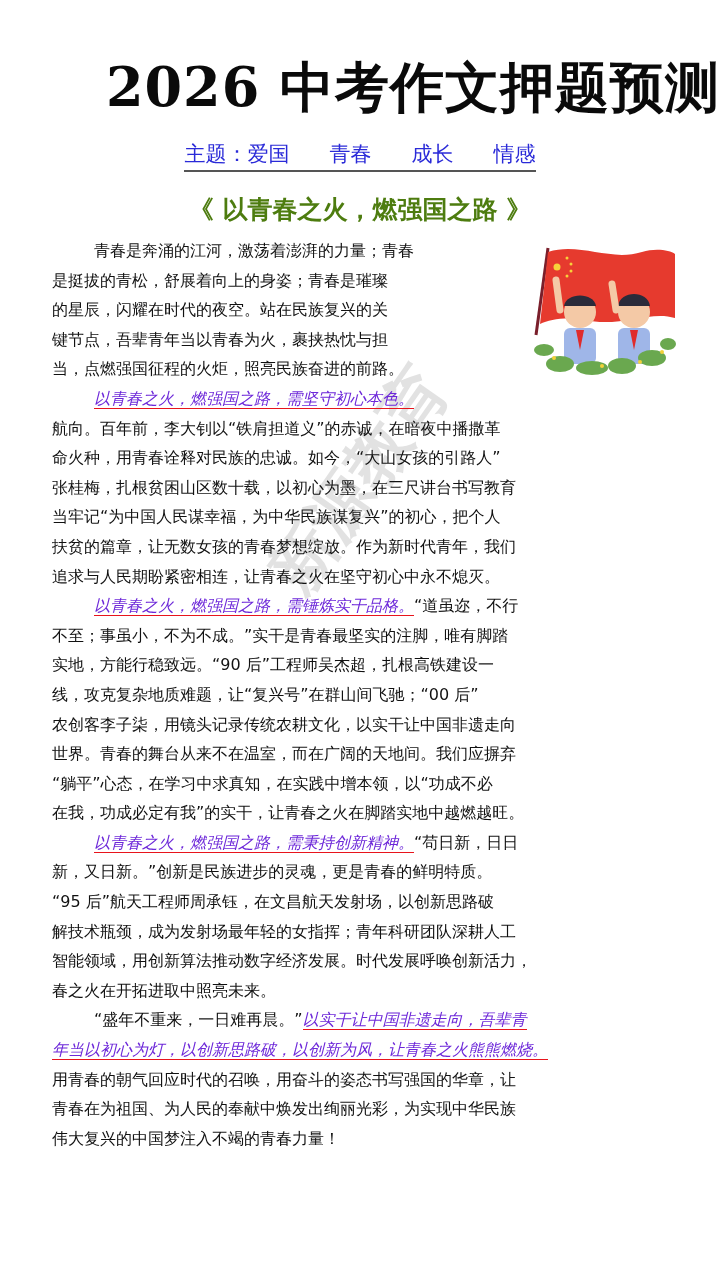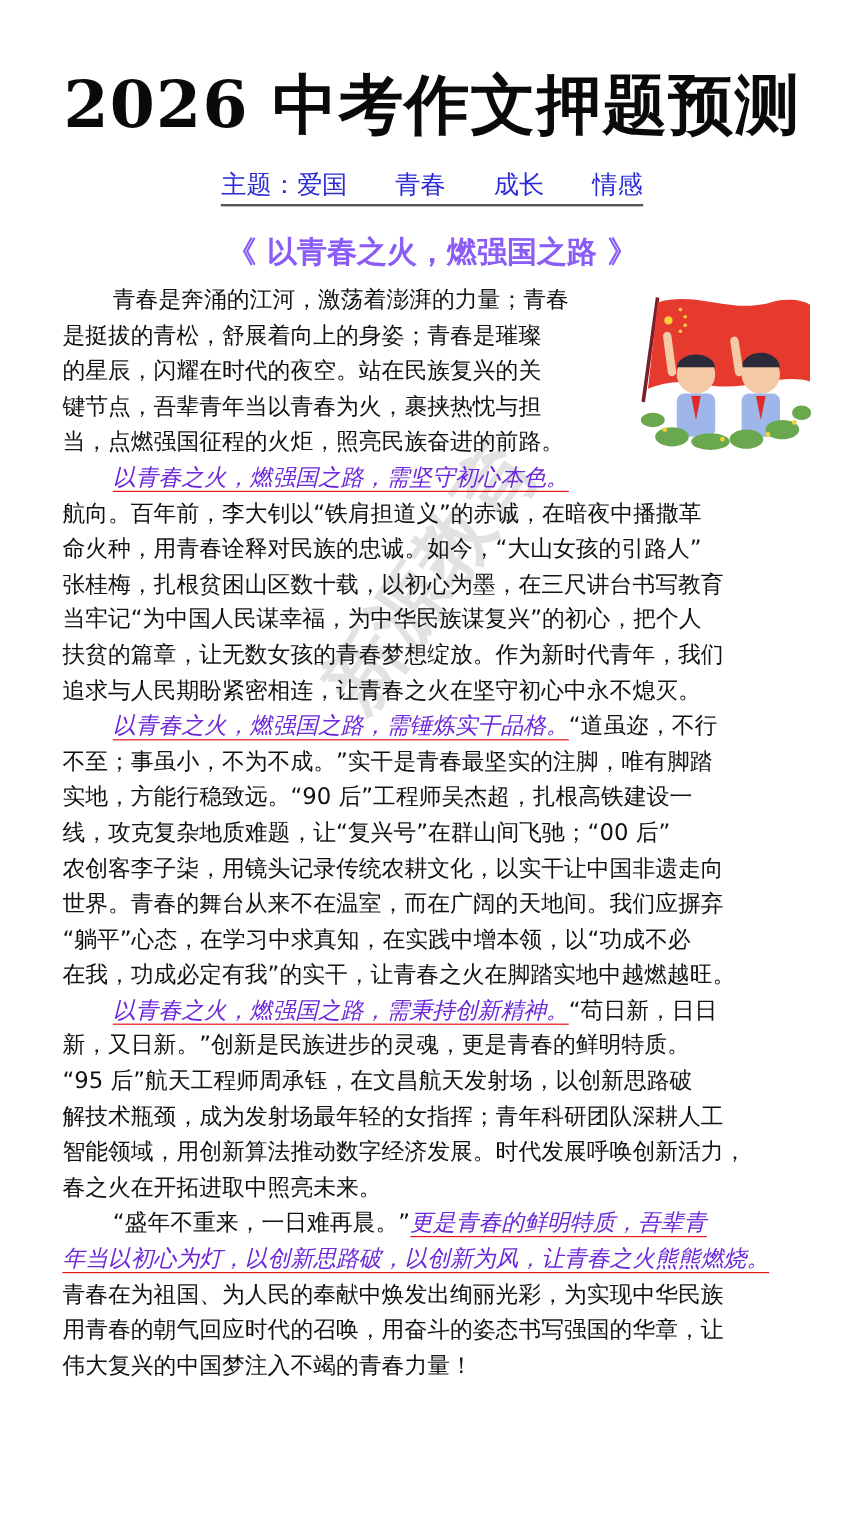--- a/index.html
+++ b/index.html
@@ -1,28 +1,28 @@
 <!DOCTYPE html>
 <html><head>
 <meta charset="utf-8">
 <style>
   html, body { margin: 0; padding: 0; background: #ffffff; }
   body { width: 720px; height: 1280px; position: relative; overflow: hidden;
          font-family: "DejaVu Sans", "Liberation Sans", sans-serif; color: #111; }
-  .title { position: absolute; top: 52px; left: 0; width: 720px; text-align: center;
+  .title { position: absolute; top: 52px; left: 0; width: 720px; text-align: right;
            font-family: "DejaVu Serif", "Liberation Serif", serif; font-weight: bold;
            font-size: 54px; line-height: 70px; color: #0a0a0a; letter-spacing: 1px; }
   .themes { position: absolute; top: 138px; left: 0; width: 720px; text-align: center;
             font-size: 21px; line-height: 32px; color: #2a2ad8; }
   .themes-inner { display: inline-block; border-bottom: 2px solid #555; padding-bottom: 0px; }
   .themes-inner span { white-space: pre; }
   .essay-title { position: absolute; top: 190px; left: 0; width: 720px; text-align: center;
                  font-family: "DejaVu Serif", "Liberation Serif", serif; font-weight: bold;
-                 font-size: 25px; line-height: 40px; color: #8b5cf6; }
-  .body-text { position: absolute; top: 236px; left: 52px; width: 660px; font-size: 19px;
+                 font-size: 25px; line-height: 40px; color: #4d7c0f; }
+  .body-text { position: absolute; top: 236px; left: 52px; width: 660px; font-size: 16px;
                line-height: 29.6px; }
   .line { white-space: nowrap; height: 29.6px; }
   .indent { padding-left: 42px; }
   .red { color: #6d28d9; border-bottom: 1.5px solid #e8141c; font-style: italic; }
   .flag-art { position: absolute; left: 530px; top: 240px; width: 150px; height: 140px; }
   .watermark { position: absolute; left: 250px; top: 560px; font-size: 64px; color: rgba(150,150,150,0.28);
                transform: rotate(-55deg); transform-origin: left top; white-space: nowrap;
                font-weight: bold; pointer-events: none; }
 </style>
 </head>
@@ -96,18 +96,18 @@
     <div class="line"><span>农创客李子柒，用镜头记录传统农耕文化，以实干让中国非遗走向</span></div>
     <div class="line"><span>世界。青春的舞台从来不在温室，而在广阔的天地间。我们应摒弃</span></div>
     <div class="line"><span>“躺平”心态，在学习中求真知，在实践中增本领，以“功成不必</span></div>
     <div class="line"><span>在我，功成必定有我”的实干，让青春之火在脚踏实地中越燃越旺。</span></div>
     <div class="line indent"><span class="red">以青春之火，燃强国之路，需秉持创新精神。</span><span>“苟日新，日日</span></div>
     <div class="line"><span>新，又日新。”创新是民族进步的灵魂，更是青春的鲜明特质。</span></div>
     <div class="line"><span>“95 后”航天工程师周承钰，在文昌航天发射场，以创新思路破</span></div>
     <div class="line"><span>解技术瓶颈，成为发射场最年轻的女指挥；青年科研团队深耕人工</span></div>
     <div class="line"><span>智能领域，用创新算法推动数字经济发展。时代发展呼唤创新活力，</span></div>
     <div class="line"><span>春之火在开拓进取中照亮未来。</span></div>
-    <div class="line indent"><span>“盛年不重来，一日难再晨。”</span><span class="red">更是青春的鲜明特质，吾辈青</span></div>
+    <div class="line indent"><span>“盛年不重来，一日难再晨。”</span><span class="red">以实干让中国非遗走向，吾辈青</span></div>
     <div class="line"><span class="red">年当以初心为灯，以创新思路破，以创新为风，让青春之火熊熊燃烧。</span></div>
+    <div class="line"><span>用青春的朝气回应时代的召唤，用奋斗的姿态书写强国的华章，让</span></div>
     <div class="line"><span>青春在为祖国、为人民的奉献中焕发出绚丽光彩，为实现中华民族</span></div>
-    <div class="line"><span>用青春的朝气回应时代的召唤，用奋斗的姿态书写强国的华章，让</span></div>
     <div class="line"><span>伟大复兴的中国梦注入不竭的青春力量！</span></div>
   </div>
 
 </body></html>

